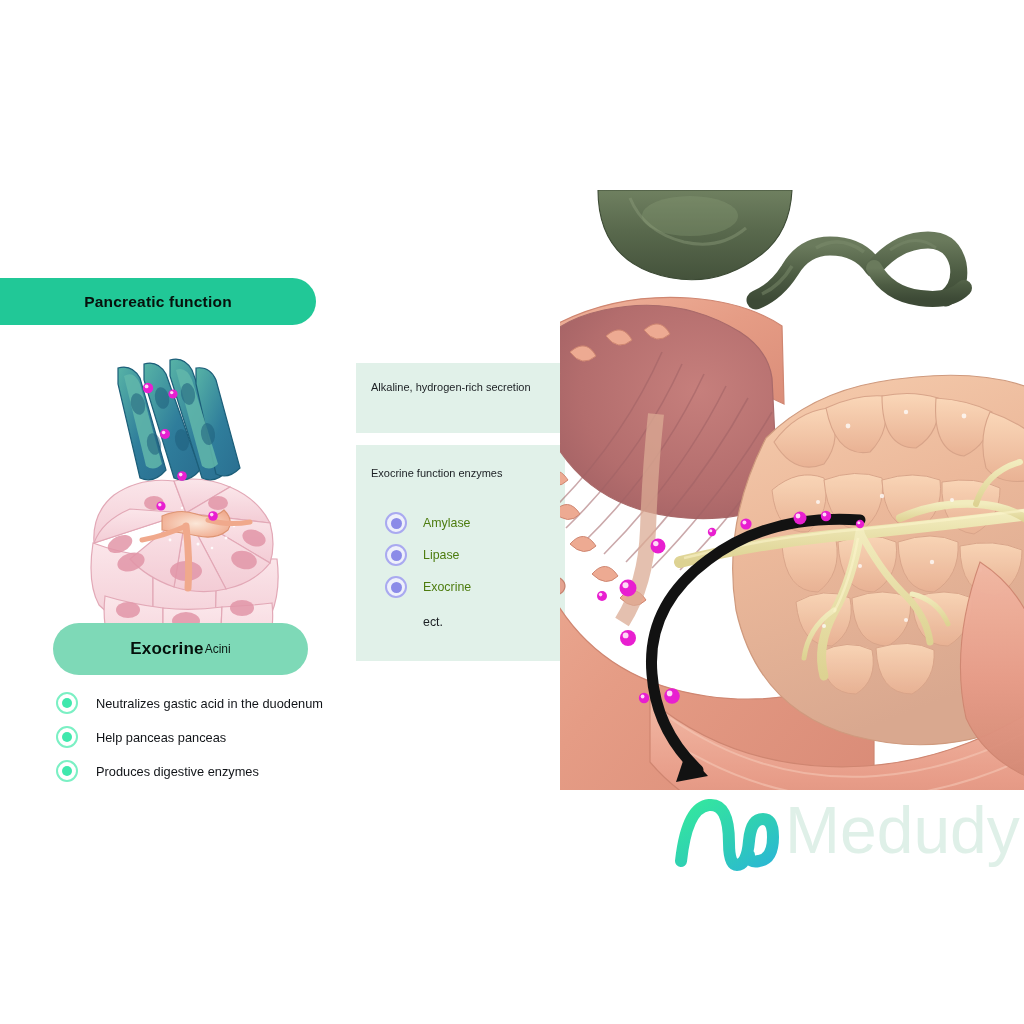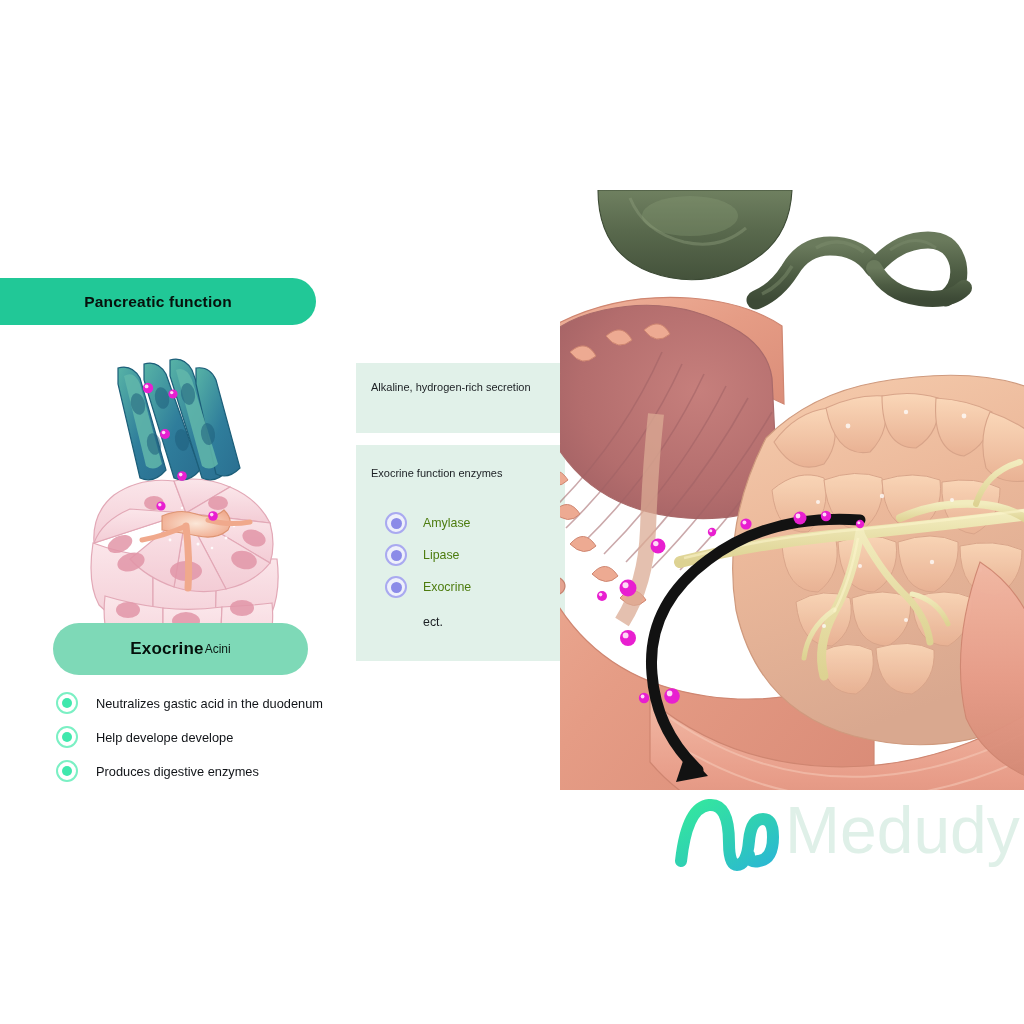--- a/index.html
+++ b/index.html
@@ -199,21 +199,21 @@
     <div class="grow">
       <span class="gdot">
           <i></i>
         </span>
       <span class="glabel">Neutralizes gastic acid in the duodenum</span>
     </div>
     <div class="grow">
       <span class="gdot">
           <i></i>
         </span>
-      <span class="glabel">Help develope develope</span>
+      <span class="glabel">Help panceas panceas</span>
     </div>
     <div class="grow">
       <span class="gdot">
           <i></i>
         </span>
       <span class="glabel">Produces digestive enzymes</span>
     </div>
   </div>
 
   <div class="infobox" id="box-secretion">

